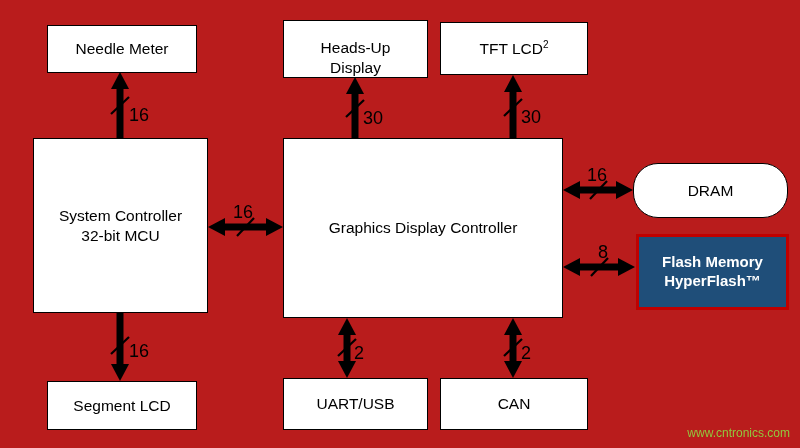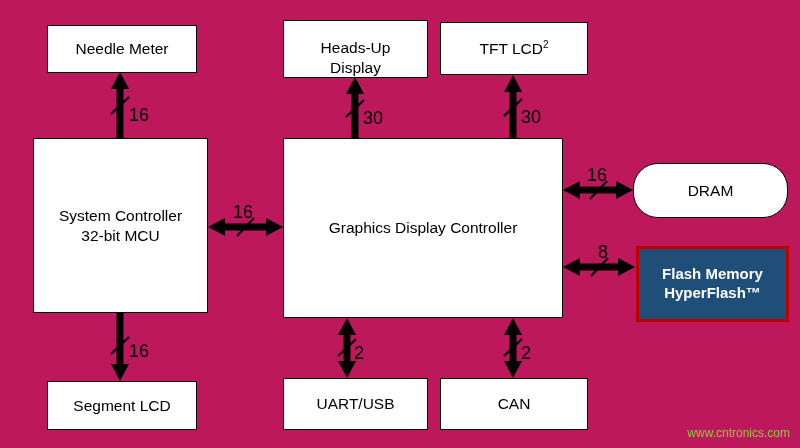--- a/index.html
+++ b/index.html
@@ -1,20 +1,20 @@
 <!DOCTYPE html>
 <html><head>
 <meta charset="utf-8">
 <style>
   html, body { margin: 0; padding: 0; background: #ffffff; }
   .canvas {
     position: relative;
     width: 800px;
     height: 448px;
-    background: #be185d;
+    background: #b91c1c;
     font-family: "Liberation Sans", sans-serif;
     overflow: hidden;
   }
   .arrows { position: absolute; left: 0; top: 0; }
   .arrows .shaft { stroke: #000000; stroke-width: 7; }
   .arrows polygon { fill: #000000; }
   .arrows .slash { stroke: #000000; stroke-width: 2.2; }
   .box {
     position: absolute;
     background: #ffffff;
@@ -136,21 +136,21 @@
   </div>
 
   <div class="box" style="left:283px; top:138px; width:280px; height:180px;">
     <span>Graphics Display Controller</span>
   </div>
 
   <div class="box" style="left:633px; top:163px; width:155px; height:55px;border-radius:25px;">
     <span>DRAM</span>
   </div>
 
-  <div class="box flash" style="left:636px; top:234px; width:153px; height:76px;margin-top:12px;">
+  <div class="box flash" style="left:636px; top:234px; width:153px; height:76px;">
     <span>Flash Memory</span>
     <span>HyperFlash™</span>
   </div>
 
   <div class="box" style="left:47px; top:381px; width:150px; height:49px;justify-content:center;">
     <span>Segment LCD</span>
   </div>
 
   <div class="box" style="left:283px; top:378px; width:145px; height:52px;">
     <span>UART/USB</span>

